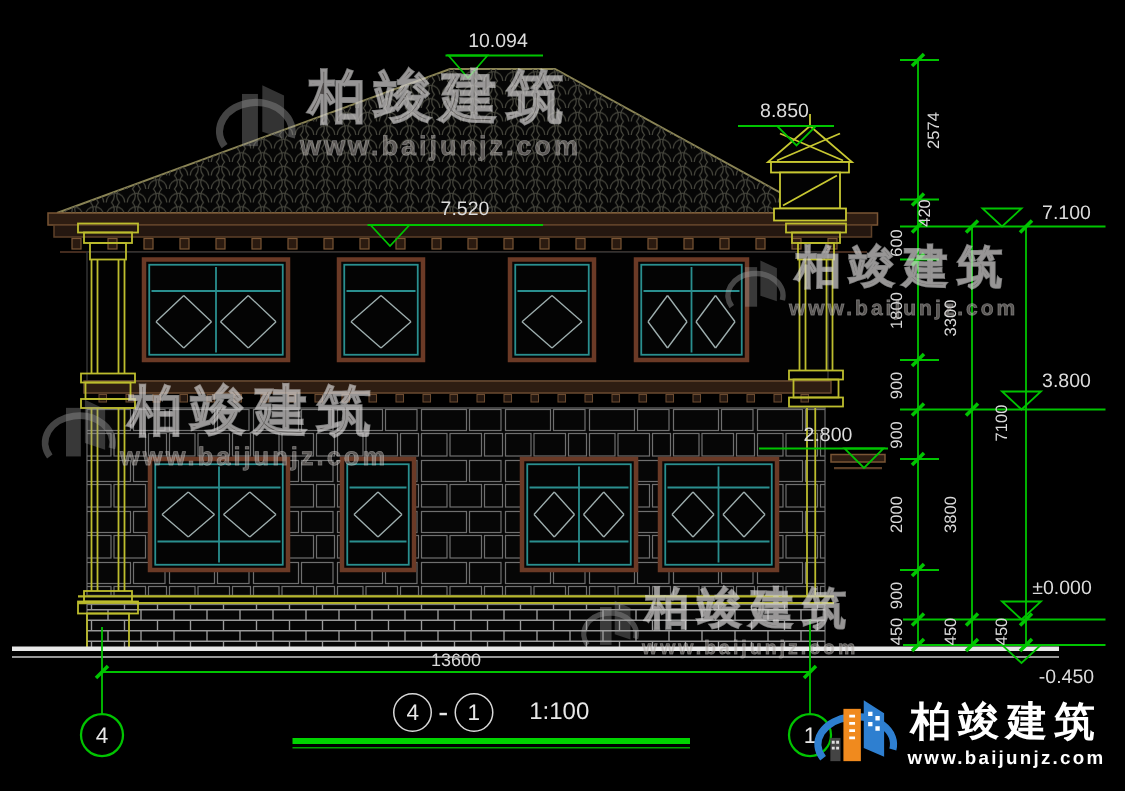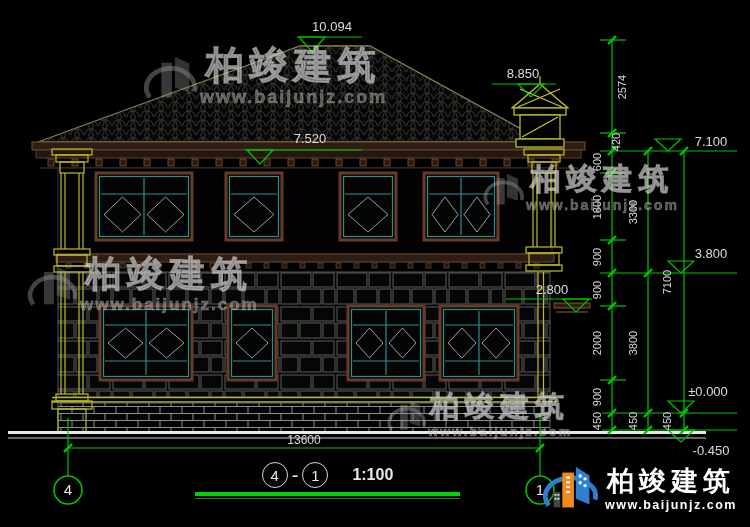--- a/index.html
+++ b/index.html
@@ -21,21 +21,21 @@
   #brand-logo .txtcol{display:flex;flex-direction:column;align-items:center;margin-left:4px;}
   #brand-logo .brand{color:#fff;font-weight:bold;font-size:27px;letter-spacing:5px;line-height:1;
                      text-shadow:0 0 2px #000;}
   #brand-logo .site{color:#fff;font-weight:bold;font-size:12.5px;letter-spacing:1.5px;margin-top:3px;}
   
   #title-block{position:absolute;left:195px;top:462px;width:265px;z-index:4;color:#e8e8e8;}
   #title-row{display:flex;align-items:center;justify-content:center;gap:4px;}
   .bubble{display:inline-flex;align-items:center;justify-content:center;width:24px;height:24px;
           border:1.5px solid #d8d8d8;border-radius:50%;font-size:15px;color:#e8e8e8;flex:none;}
   #title-name{font-size:25px;font-weight:bold;letter-spacing:2px;}
-  #title-scale{font-size:16px;margin-left:20px;font-weight:bold;}
+  #title-scale{font-size:16px;margin-left:20px;}
   #title-underline1{height:4px;background:#00d400;margin-top:4px;}
   #title-underline2{height:1px;background:#00a000;margin-top:2px;}
 </style>
 </head>
 <body>
 
 <div id="stage">
 
 <svg id="cad" width="750" height="527" viewBox="0 0 750 527" style="position:absolute;left:0;top:0;z-index:1;">
   <defs>

